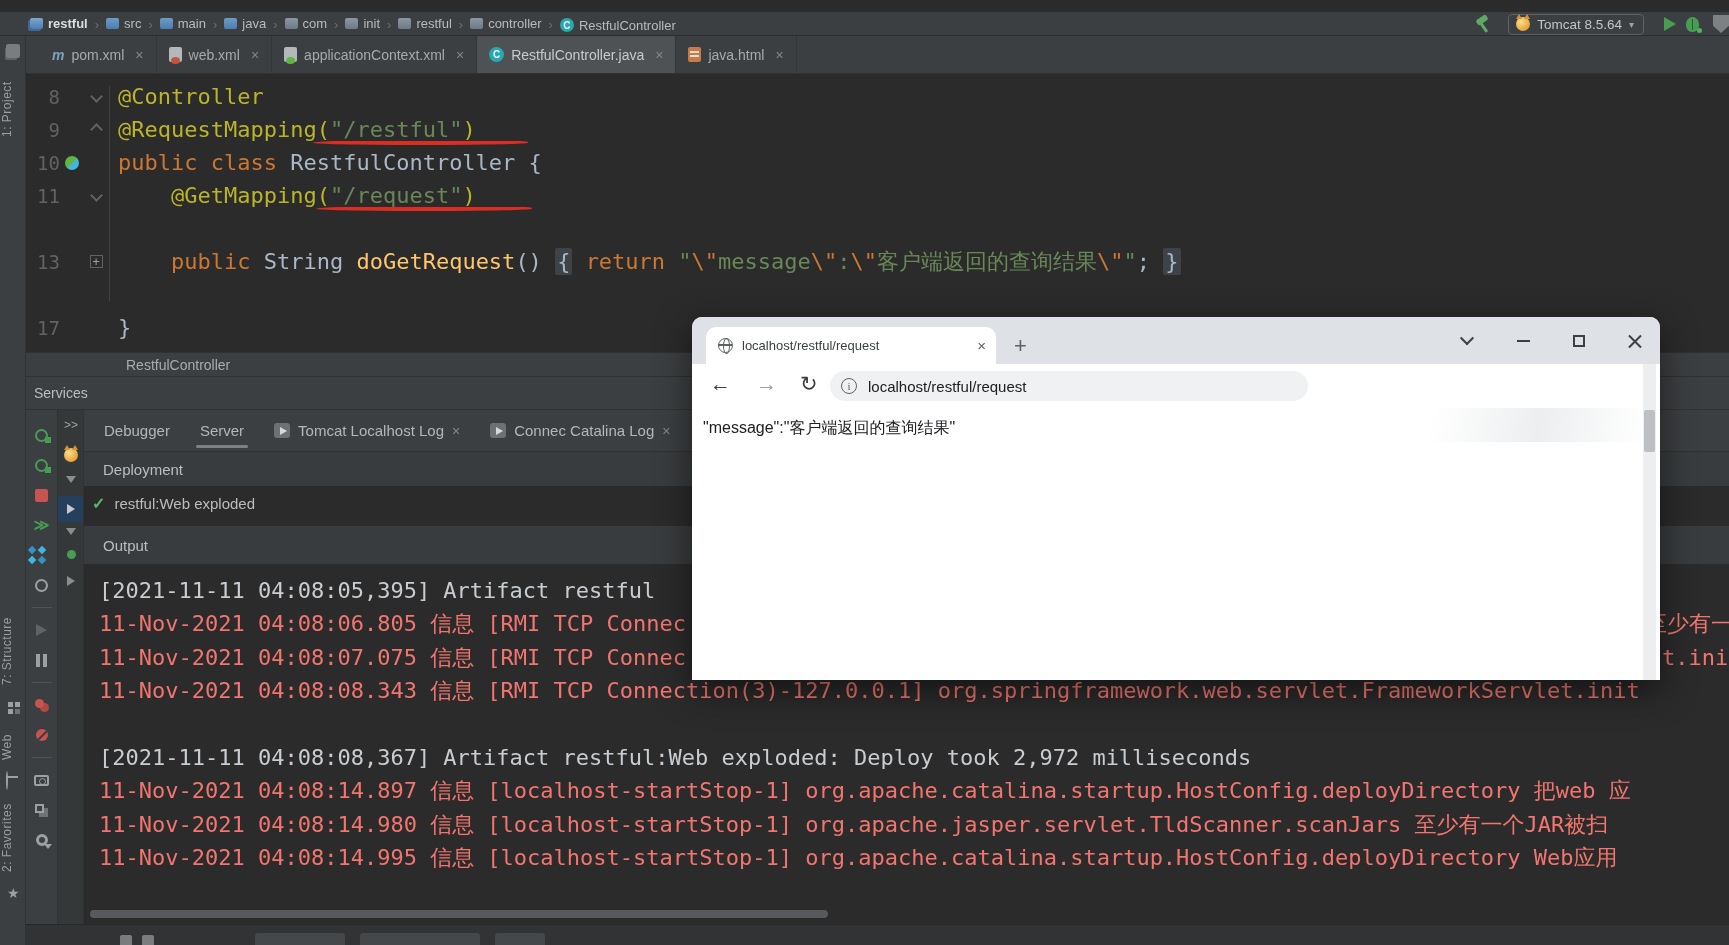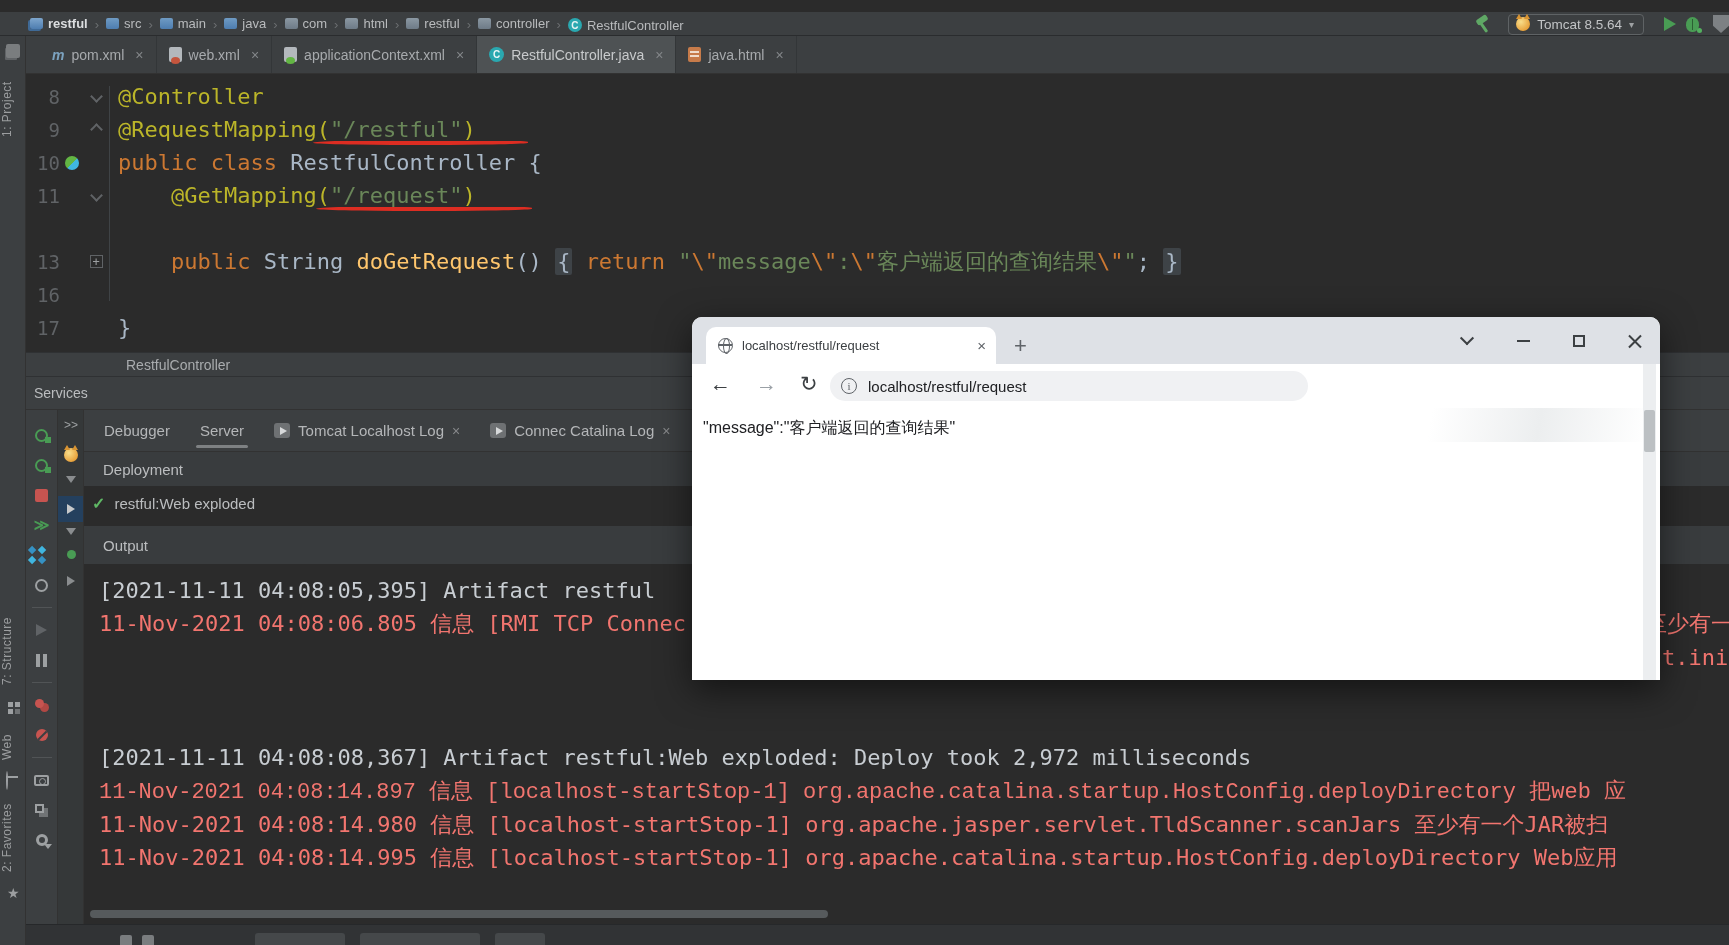--- a/index.html
+++ b/index.html
@@ -207,21 +207,21 @@
           <span class="fico folder-blue"></span>
           <span>main</span>
         </span><span class="crumb-sep">›</span><span class="crumb">
           <span class="fico folder-blue"></span>
           <span>java</span>
         </span><span class="crumb-sep">›</span><span class="crumb">
           <span class="fico folder-gray"></span>
           <span>com</span>
         </span><span class="crumb-sep">›</span><span class="crumb">
           <span class="fico folder-gray"></span>
-          <span>html</span>
+          <span>init</span>
         </span><span class="crumb-sep">›</span><span class="crumb">
           <span class="fico folder-gray"></span>
           <span>restful</span>
         </span><span class="crumb-sep">›</span><span class="crumb">
           <span class="fico folder-gray"></span>
           <span>controller</span>
         </span><span class="crumb-sep">›</span><span class="crumb">
           <span class="cico">C</span>
           <span>RestfulController</span>
         </span></span>
@@ -266,21 +266,20 @@
       </div>
     </div>
 
   <div id="editor">
     <div id="foldline"></div>
   <div class="crow" style="top: 6px;"><span class="lnum">8</span><span class="gutA"></span><span class="gutB"><span class="foldc fold-down"></span></span><span class="code"><span class="seg-ann">@Controller</span></span></div>
       <div class="crow" style="top: 39px;"><span class="lnum">9</span><span class="gutA"></span><span class="gutB"><span class="foldc fold-up"></span></span><span class="code"><span class="seg-ann">@RequestMapping(</span><span class="seg-str">"/restful"</span><span class="seg-ann">)</span></span><div class="redline" style="left: 287px; width: 215px; top: 27px;"></div></div>
       <div class="crow" style="top: 72px;"><span class="lnum">10</span><span class="gutA"><span class="bean"></span></span><span class="gutB"></span><span class="code"><span class="seg-kw">public class </span><span class="seg-plain">RestfulController </span><span class="seg-plain">{</span></span></div>
       <div class="crow" style="top: 105px;"><span class="lnum">11</span><span class="gutA"></span><span class="gutB"><span class="foldc fold-down"></span></span><span class="code"><span class="seg-plain">    </span><span class="seg-ann">@GetMapping(</span><span class="seg-str">"/request"</span><span class="seg-ann">)</span></span><div class="redline" style="left: 290px; width: 216px; top: 27px;"></div></div>
       <div class="crow" style="top: 171px;"><span class="lnum">13</span><span class="gutA"></span><span class="gutB"><span class="fold-plus">+</span></span><span class="code"><span class="seg-plain">    </span><span class="seg-kw">public </span><span class="seg-plain">String </span><span class="seg-method">doGetRequest</span><span class="seg-plain">() </span><span class="seg-brace">{</span><span class="seg-plain"> </span><span class="seg-kw">return </span><span class="seg-str">"</span><span class="seg-esc">\"</span><span class="seg-str">message</span><span class="seg-esc">\"</span><span class="seg-str">:</span><span class="seg-esc">\"</span><span class="seg-str">客户端返回的查询结果</span><span class="seg-esc">\"</span><span class="seg-str">"</span><span class="seg-plain">; </span><span class="seg-brace">}</span></span></div>
-      <div class="crow" style="top: 204px;"><span class="lnum">16</span><span class="gutA"></span><span class="gutB"></span><span class="code"></span></div>
       <div class="crow" style="top: 237px;"><span class="lnum">17</span><span class="gutA"></span><span class="gutB"></span><span class="code"><span class="seg-plain">}</span></span></div>
     </div>
   <div id="ebread">
     <span>RestfulController</span>
   </div>
 
   <div id="svc-head">
     <span>Services</span>
   </div>
   <div id="railtools">
@@ -376,23 +375,24 @@
     <span class="okcheck">✓</span>
     <span>restful:Web exploded</span>
   </div>
   <div class="secthead" style="top:514px; height:38px;">
     <span>Output</span>
   </div>
 
   <div id="console">
       <div class="clog info" style="top: 6px;"><span>[2021-11-11 04:08:05,395] Artifact restful</span></div>
       <div class="clog error" style="top: 39px;"><span>11-Nov-2021 04:08:06.805 信息 [RMI TCP Connec</span><span class="ctail" style="left: 1560px;">至少有一</span></div>
-      <div class="clog error" style="top: 73px;"><span class="ctail" style="left: 1577px;">t.init</span></div>
+      <div class="clog error" style="top: 73px;"><span>11-Nov-2021 04:08:07.075 信息 [RMI TCP Connec</span><span class="ctail" style="left: 1577px;">t.init</span></div>
+      <div class="clog error" style="top: 106px;"><span>11-Nov-2021 04:08:08.343 信息 [RMI TCP Connection(3)-127.0.0.1] org.springframework.web.servlet.FrameworkServlet.init</span></div>
       <div class="clog info" style="top: 173px;"><span>[2021-11-11 04:08:08,367] Artifact restful:Web exploded: Deploy took 2,972 milliseconds</span></div>
-      <div class="clog error" style="top: 206px; font-family: Liberation Mono, monospace;"><span>11-Nov-2021 04:08:14.897 信息 [localhost-startStop-1] org.apache.catalina.startup.HostConfig.deployDirectory 把web 应</span></div>
+      <div class="clog error" style="top: 206px;"><span>11-Nov-2021 04:08:14.897 信息 [localhost-startStop-1] org.apache.catalina.startup.HostConfig.deployDirectory 把web 应</span></div>
       <div class="clog error" style="top: 240px;"><span>11-Nov-2021 04:08:14.980 信息 [localhost-startStop-1] org.apache.jasper.servlet.TldScanner.scanJars 至少有一个JAR被扫</span></div>
       <div class="clog error" style="top: 273px;"><span>11-Nov-2021 04:08:14.995 信息 [localhost-startStop-1] org.apache.catalina.startup.HostConfig.deployDirectory Web应用</span></div>
     </div>
   <div id="hscroll"></div>
 
   <div id="botbar">
     <span class="miniic" style="left:94px; top:10px;"></span>
     <span class="miniic" style="left:116px; top:10px;"></span>
     <span class="blurblk" style="left:229px; top:8px; width:90px; height:16px;"></span>
     <span class="blurblk" style="left:334px; top:8px; width:120px; height:16px;"></span>

